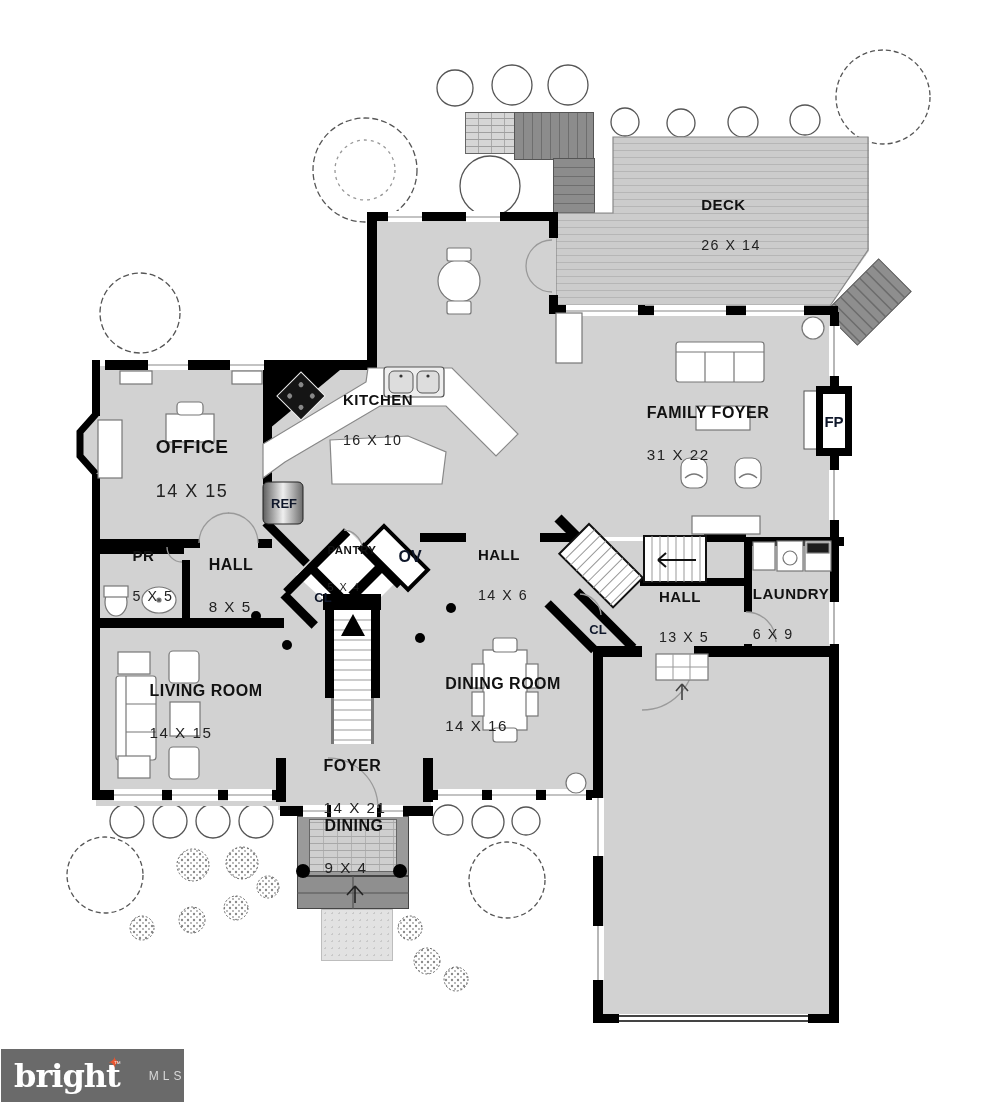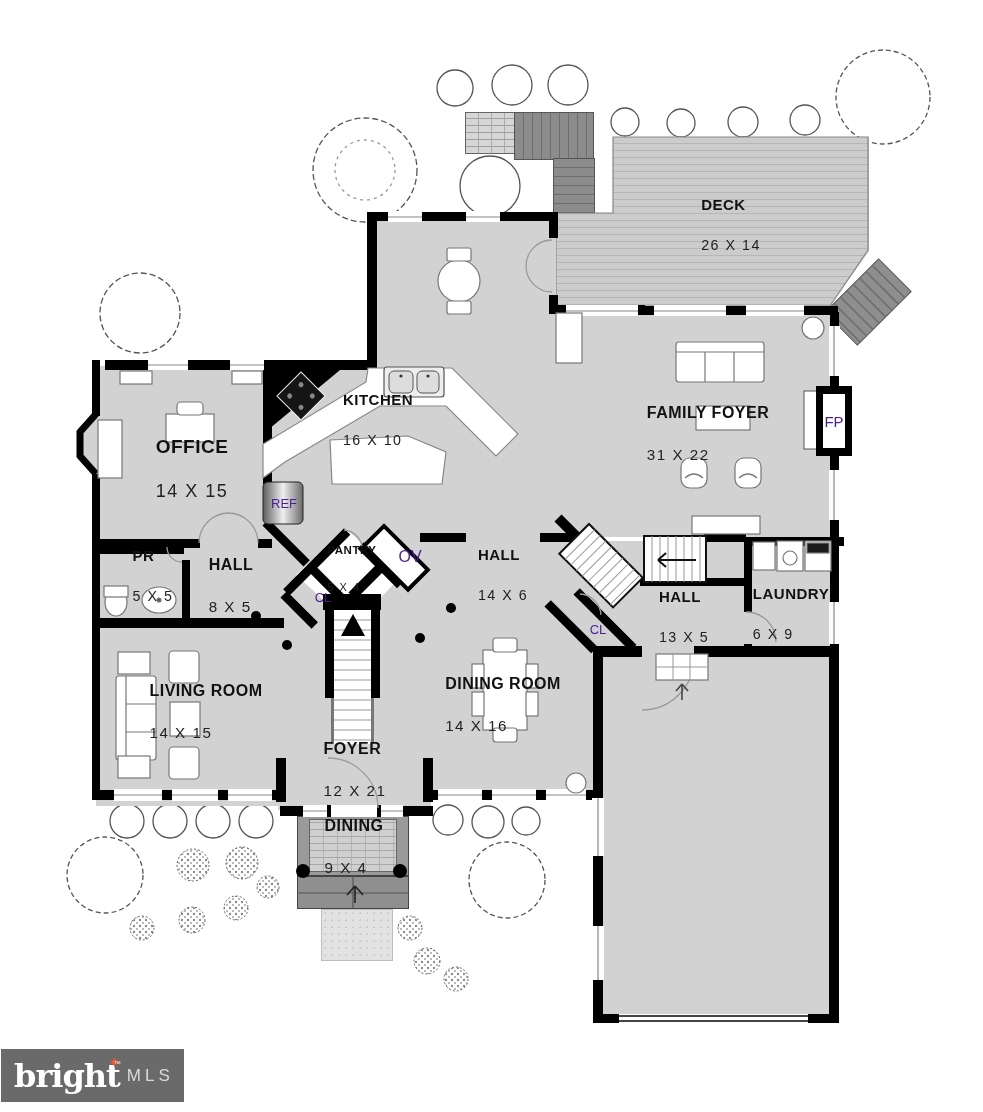--- a/index.html
+++ b/index.html
@@ -23,29 +23,29 @@
     background:
       repeating-linear-gradient(0deg,transparent 0 6px,#a8a8a8 6px 7px),
       repeating-linear-gradient(90deg,transparent 0 13px,#b2b2b2 13px 14px),#cfcfcf;}
   #porch-steps{left:297px;top:876px;width:112px;height:33px;background:#8f8f8f;border:1px solid #444;}
   #walkway{left:321px;top:909px;width:72px;height:52px;background:#e2e2e2;border:1px solid #bdbdbd;
     background-image:radial-gradient(#c9c9c9 1px,transparent 1px);background-size:7px 7px;}
   .rlabel{position:absolute;transform:translate(-50%,-50%);text-align:left;color:#111;
           white-space:nowrap;line-height:1.12;z-index:30;}
   .rname{font-weight:bold;letter-spacing:.5px;}
   .rdims{font-weight:normal;letter-spacing:1.5px;font-size:.95em;color:#222;margin-top:24px;}
-  .flabel{position:absolute;transform:translate(-50%,-50%);font-weight:normal;color:#4c1d95;
+  .flabel{position:absolute;transform:translate(-50%,-50%);font-weight:bold;color:#0f172a;
           white-space:nowrap;z-index:30;}
   #logo{position:absolute;left:1px;top:1049px;width:183px;height:53px;background:#6a6a6a;
         display:flex;align-items:center;padding-left:13px;box-sizing:border-box;z-index:40;}
   #logo .brand{font-family:"DejaVu Serif",serif;font-weight:bold;font-size:32px;color:#ffffff;
         letter-spacing:-1px;line-height:1;}
   #logo .star{position:relative;left:-12px;top:-13px;color:#e8552f;font-size:16px;width:0;display:inline-block;}
   #logo .tm{position:relative;left:-6px;top:-12px;color:#eee;font-size:7px;}
-  #logo .mls{margin-left:0;color:#d9d9d9;font-size:17px;letter-spacing:4px;font-weight:normal;}
+  #logo .mls{margin-left:22px;color:#d9d9d9;font-size:12px;letter-spacing:4px;font-weight:normal;}
 </style>
 </head>
 <body>
 
 <div id="canvas">
 
   <svg width="983" height="1112">
     <defs>
       <pattern id="sp" width="6" height="6" patternUnits="userSpaceOnUse">
         <circle cx="2" cy="2" r="1.2" fill="#8a8a8a"></circle>
@@ -418,23 +418,23 @@
     <div class="rdims">6 X 9</div>
   </div>
   <div class="rlabel" style="left:206px;top:711px;font-size:16px">
     <div class="rname">LIVING ROOM</div>
     <div class="rdims">14 X 15</div>
   </div>
   <div class="rlabel" style="left:503px;top:704px;font-size:16px">
     <div class="rname">DINING ROOM</div>
     <div class="rdims">14 X 16</div>
   </div>
-  <div class="rlabel" style="left:355px;top:769px;font-size:16px">
+  <div class="rlabel" style="left:355px;top:786px;font-size:16px">
     <div class="rname">FOYER</div>
-    <div class="rdims">12 X 21</div>
+    <div class="rdims">14 X 21</div>
   </div>
   <div class="rlabel" style="left:354px;top:846px;font-size:16px">
     <div class="rname">DINING</div>
     <div class="rdims">9 X 4</div>
   </div>
 
   <div class="flabel" style="left:834px;top:421px;font-size:15px">FP</div>
   <div class="flabel" style="left:284px;top:503px;font-size:13px">REF</div>
   <div class="flabel" style="left:410px;top:557px;font-size:16px">OV</div>
   <div class="flabel" style="left:323px;top:597px;font-size:13px">CL</div>

